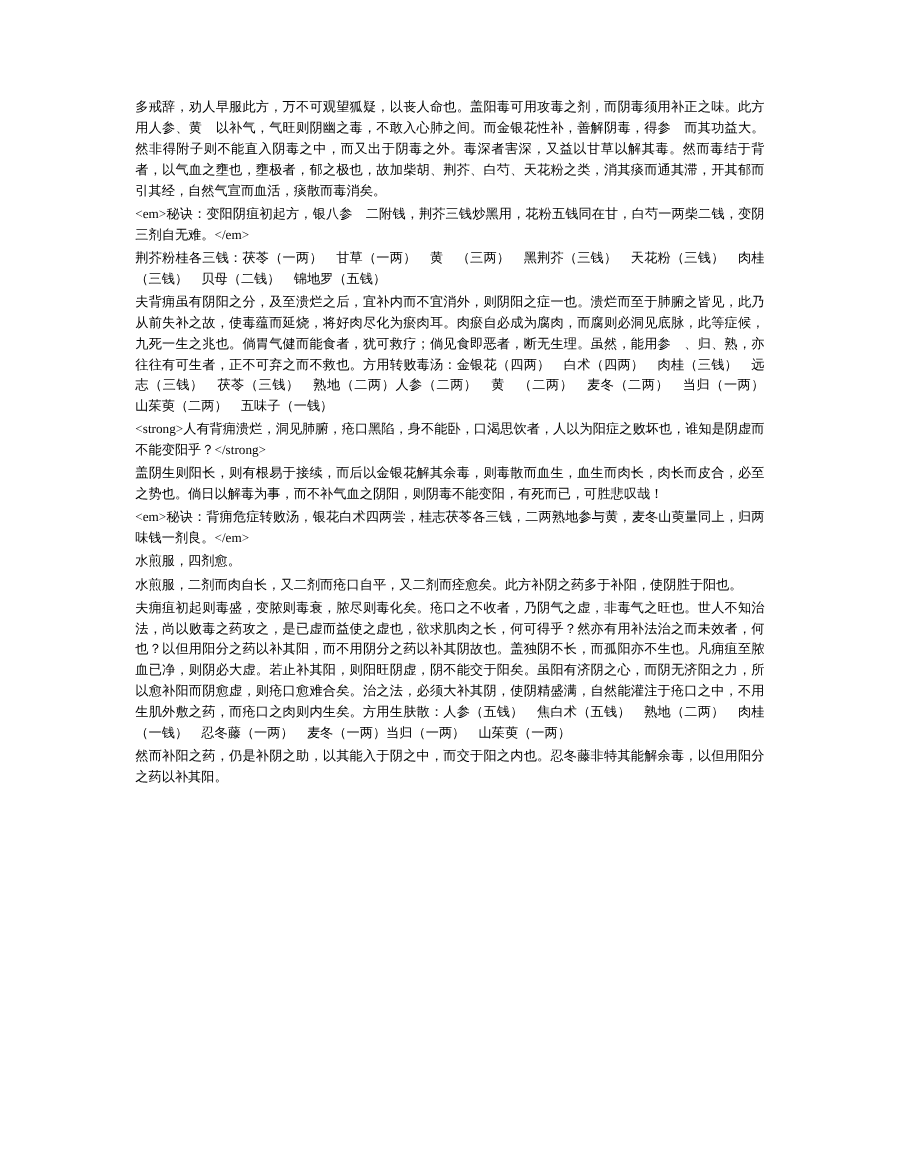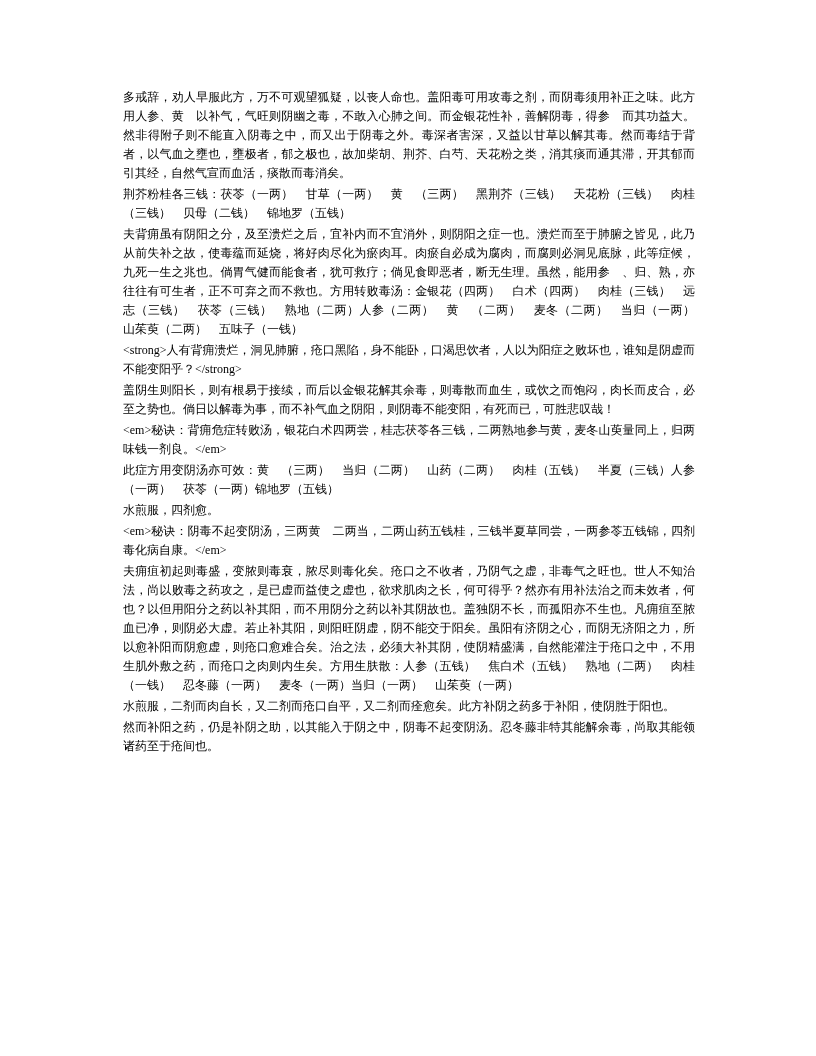--- a/index.html
+++ b/index.html
@@ -31,25 +31,24 @@
     margin: 0 0 2px 0;
     padding: 0;
   }
 </style>
 </head>
 <body>
 
 <div class="page">
   <div class="content">
     <p>多戒辞，劝人早服此方，万不可观望狐疑，以丧人命也。盖阳毒可用攻毒之剂，而阴毒须用补正之味。此方用人参、黄　以补气，气旺则阴幽之毒，不敢入心肺之间。而金银花性补，善解阴毒，得参　而其功益大。然非得附子则不能直入阴毒之中，而又出于阴毒之外。毒深者害深，又益以甘草以解其毒。然而毒结于背者，以气血之壅也，壅极者，郁之极也，故加柴胡、荆芥、白芍、天花粉之类，消其痰而通其滞，开其郁而引其经，自然气宣而血活，痰散而毒消矣。</p>
+    <p>&lt;em&gt;秘诀：变阳阴疽初起方，银八参　二附钱，荆芥三钱炒黑用，花粉五钱同在甘，白芍一两柴二钱，变阴三剂自无难。&lt;/em&gt;</p>
     <p>荆芥粉桂各三钱：茯苓（一两）　甘草（一两）　黄　（三两）　黑荆芥（三钱）　天花粉（三钱）　肉桂（三钱）　贝母（二钱）　锦地罗（五钱）</p>
     <p>夫背痈虽有阴阳之分，及至溃烂之后，宜补内而不宜消外，则阴阳之症一也。溃烂而至于肺腑之皆见，此乃从前失补之故，使毒蕴而延烧，将好肉尽化为瘀肉耳。肉瘀自必成为腐肉，而腐则必洞见底脉，此等症候，九死一生之兆也。倘胃气健而能食者，犹可救疗；倘见食即恶者，断无生理。虽然，能用参　、归、熟，亦往往有可生者，正不可弃之而不救也。方用转败毒汤：金银花（四两）　白术（四两）　肉桂（三钱）　远志（三钱）　茯苓（三钱）　熟地（二两）人参（二两）　黄　（二两）　麦冬（二两）　当归（一两）　山茱萸（二两）　五味子（一钱）</p>
     <p>&lt;strong&gt;人有背痈溃烂，洞见肺腑，疮口黑陷，身不能卧，口渴思饮者，人以为阳症之败坏也，谁知是阴虚而不能变阳乎？&lt;/strong&gt;</p>
-    <p>盖阴生则阳长，则有根易于接续，而后以金银花解其余毒，则毒散而血生，或饮之而饱闷，肉长而皮合，必至之势也。倘日以解毒为事，而不补气血之阴阳，则阴毒不能变阳，有死而已，可胜悲叹哉！</p>
+    <p>盖阴生则阳长，则有根易于接续，而后以金银花解其余毒，则毒散而血生，血生而肉长，肉长而皮合，必至之势也。倘日以解毒为事，而不补气血之阴阳，则阴毒不能变阳，有死而已，可胜悲叹哉！</p>
     <p>&lt;em&gt;秘诀：背痈危症转败汤，银花白术四两尝，桂志茯苓各三钱，二两熟地参与黄，麦冬山萸量同上，归两味钱一剂良。&lt;/em&gt;</p>
-    <p>此症方用变阴汤亦可效：黄　（三两）　当归（二两）　山药（二两）　肉桂（五钱）　半夏（三钱）人参（一两）　茯苓（一两）锦地罗（五钱）</p>
     <p>水煎服，四剂愈。</p>
-    <p>&lt;em&gt;秘诀：阴毒不起变阴汤，三两黄　二两当，二两山药五钱桂，三钱半夏草同尝，一两参苓五钱锦，四剂毒化病自康。&lt;/em&gt;</p>
+    <p>水煎服，二剂而肉自长，又二剂而疮口自平，又二剂而痊愈矣。此方补阴之药多于补阳，使阴胜于阳也。</p>
     <p>夫痈疽初起则毒盛，变脓则毒衰，脓尽则毒化矣。疮口之不收者，乃阴气之虚，非毒气之旺也。世人不知治法，尚以败毒之药攻之，是已虚而益使之虚也，欲求肌肉之长，何可得乎？然亦有用补法治之而未效者，何也？以但用阳分之药以补其阳，而不用阴分之药以补其阴故也。盖独阴不长，而孤阳亦不生也。凡痈疽至脓血已净，则阴必大虚。若止补其阳，则阳旺阴虚，阴不能交于阳矣。虽阳有济阴之心，而阴无济阳之力，所以愈补阳而阴愈虚，则疮口愈难合矣。治之法，必须大补其阴，使阴精盛满，自然能灌注于疮口之中，不用生肌外敷之药，而疮口之肉则内生矣。方用生肤散：人参（五钱）　焦白术（五钱）　熟地（二两）　肉桂（一钱）　忍冬藤（一两）　麦冬（一两）当归（一两）　山茱萸（一两）</p>
-    <p>水煎服，二剂而肉自长，又二剂而疮口自平，又二剂而痊愈矣。此方补阴之药多于补阳，使阴胜于阳也。</p>
-    <p>然而补阳之药，仍是补阴之助，以其能入于阴之中，阴毒不起变阴汤。忍冬藤非特其能解余毒，尚取其能领诸药至于疮间也。</p>
+    <p>然而补阳之药，仍是补阴之助，以其能入于阴之中，而交于阳之内也。忍冬藤非特其能解余毒，以但用阳分之药以补其阳。</p>
   </div>
 </div>
 
 </body></html>

